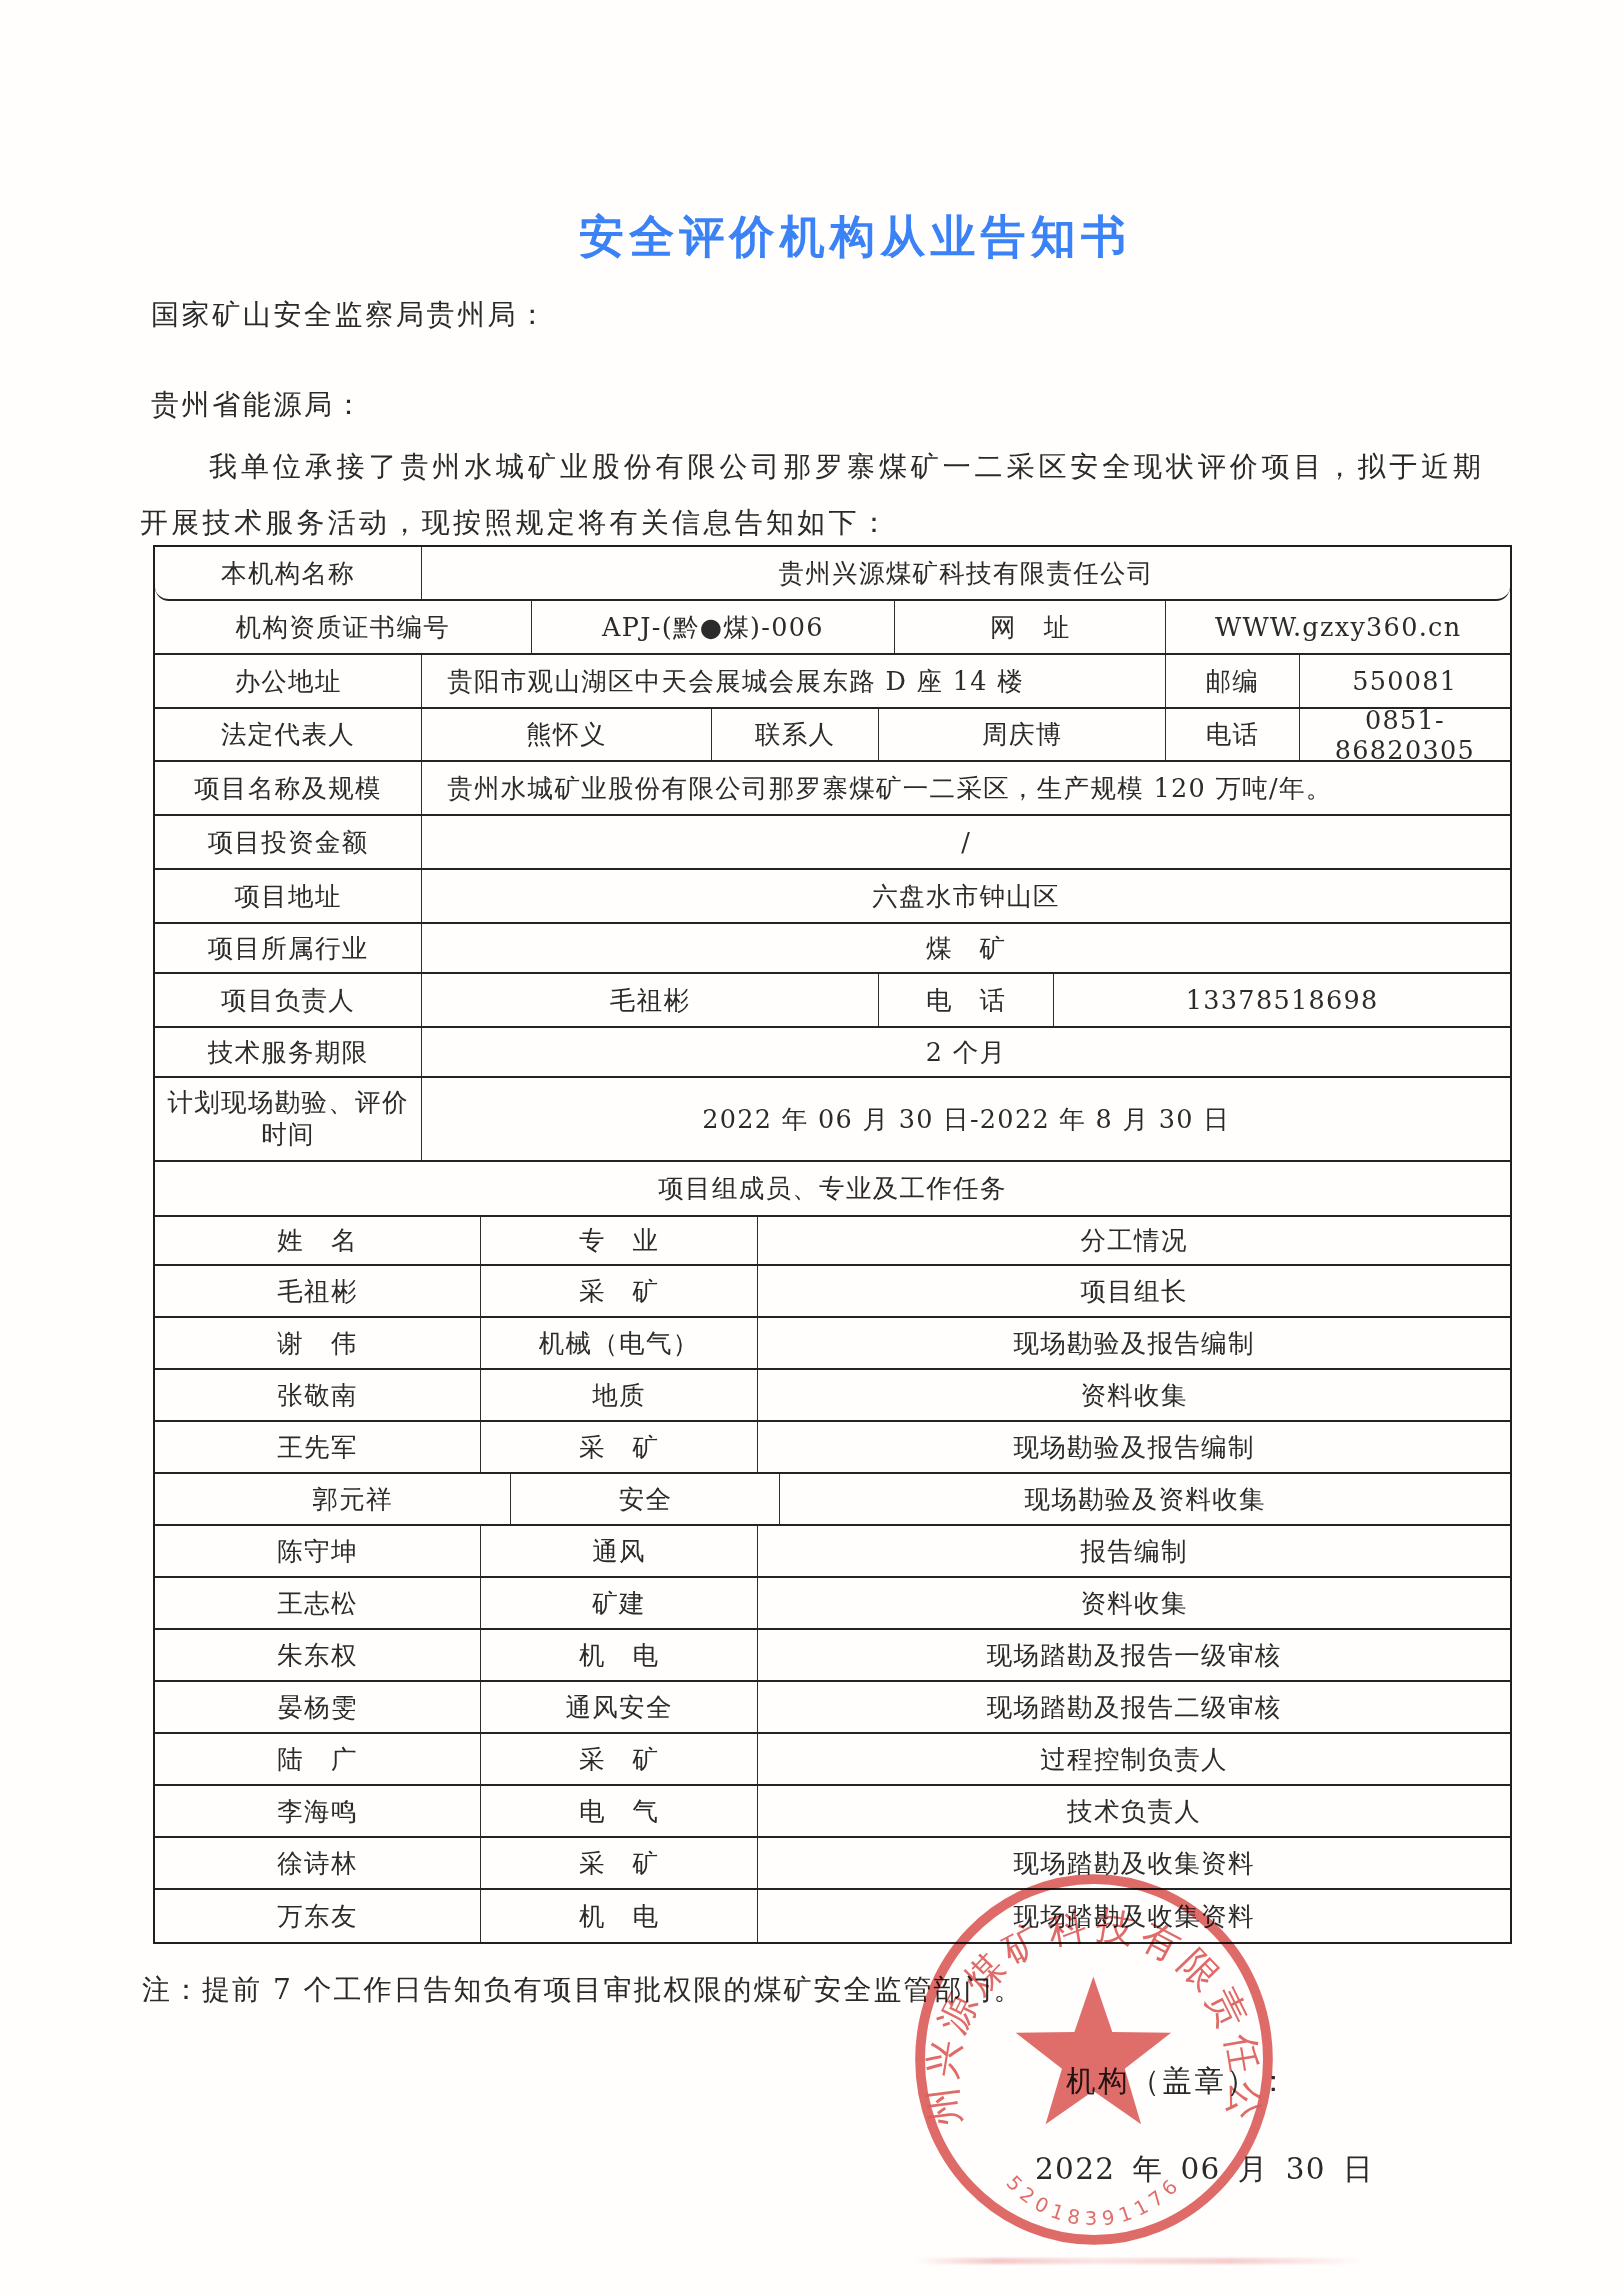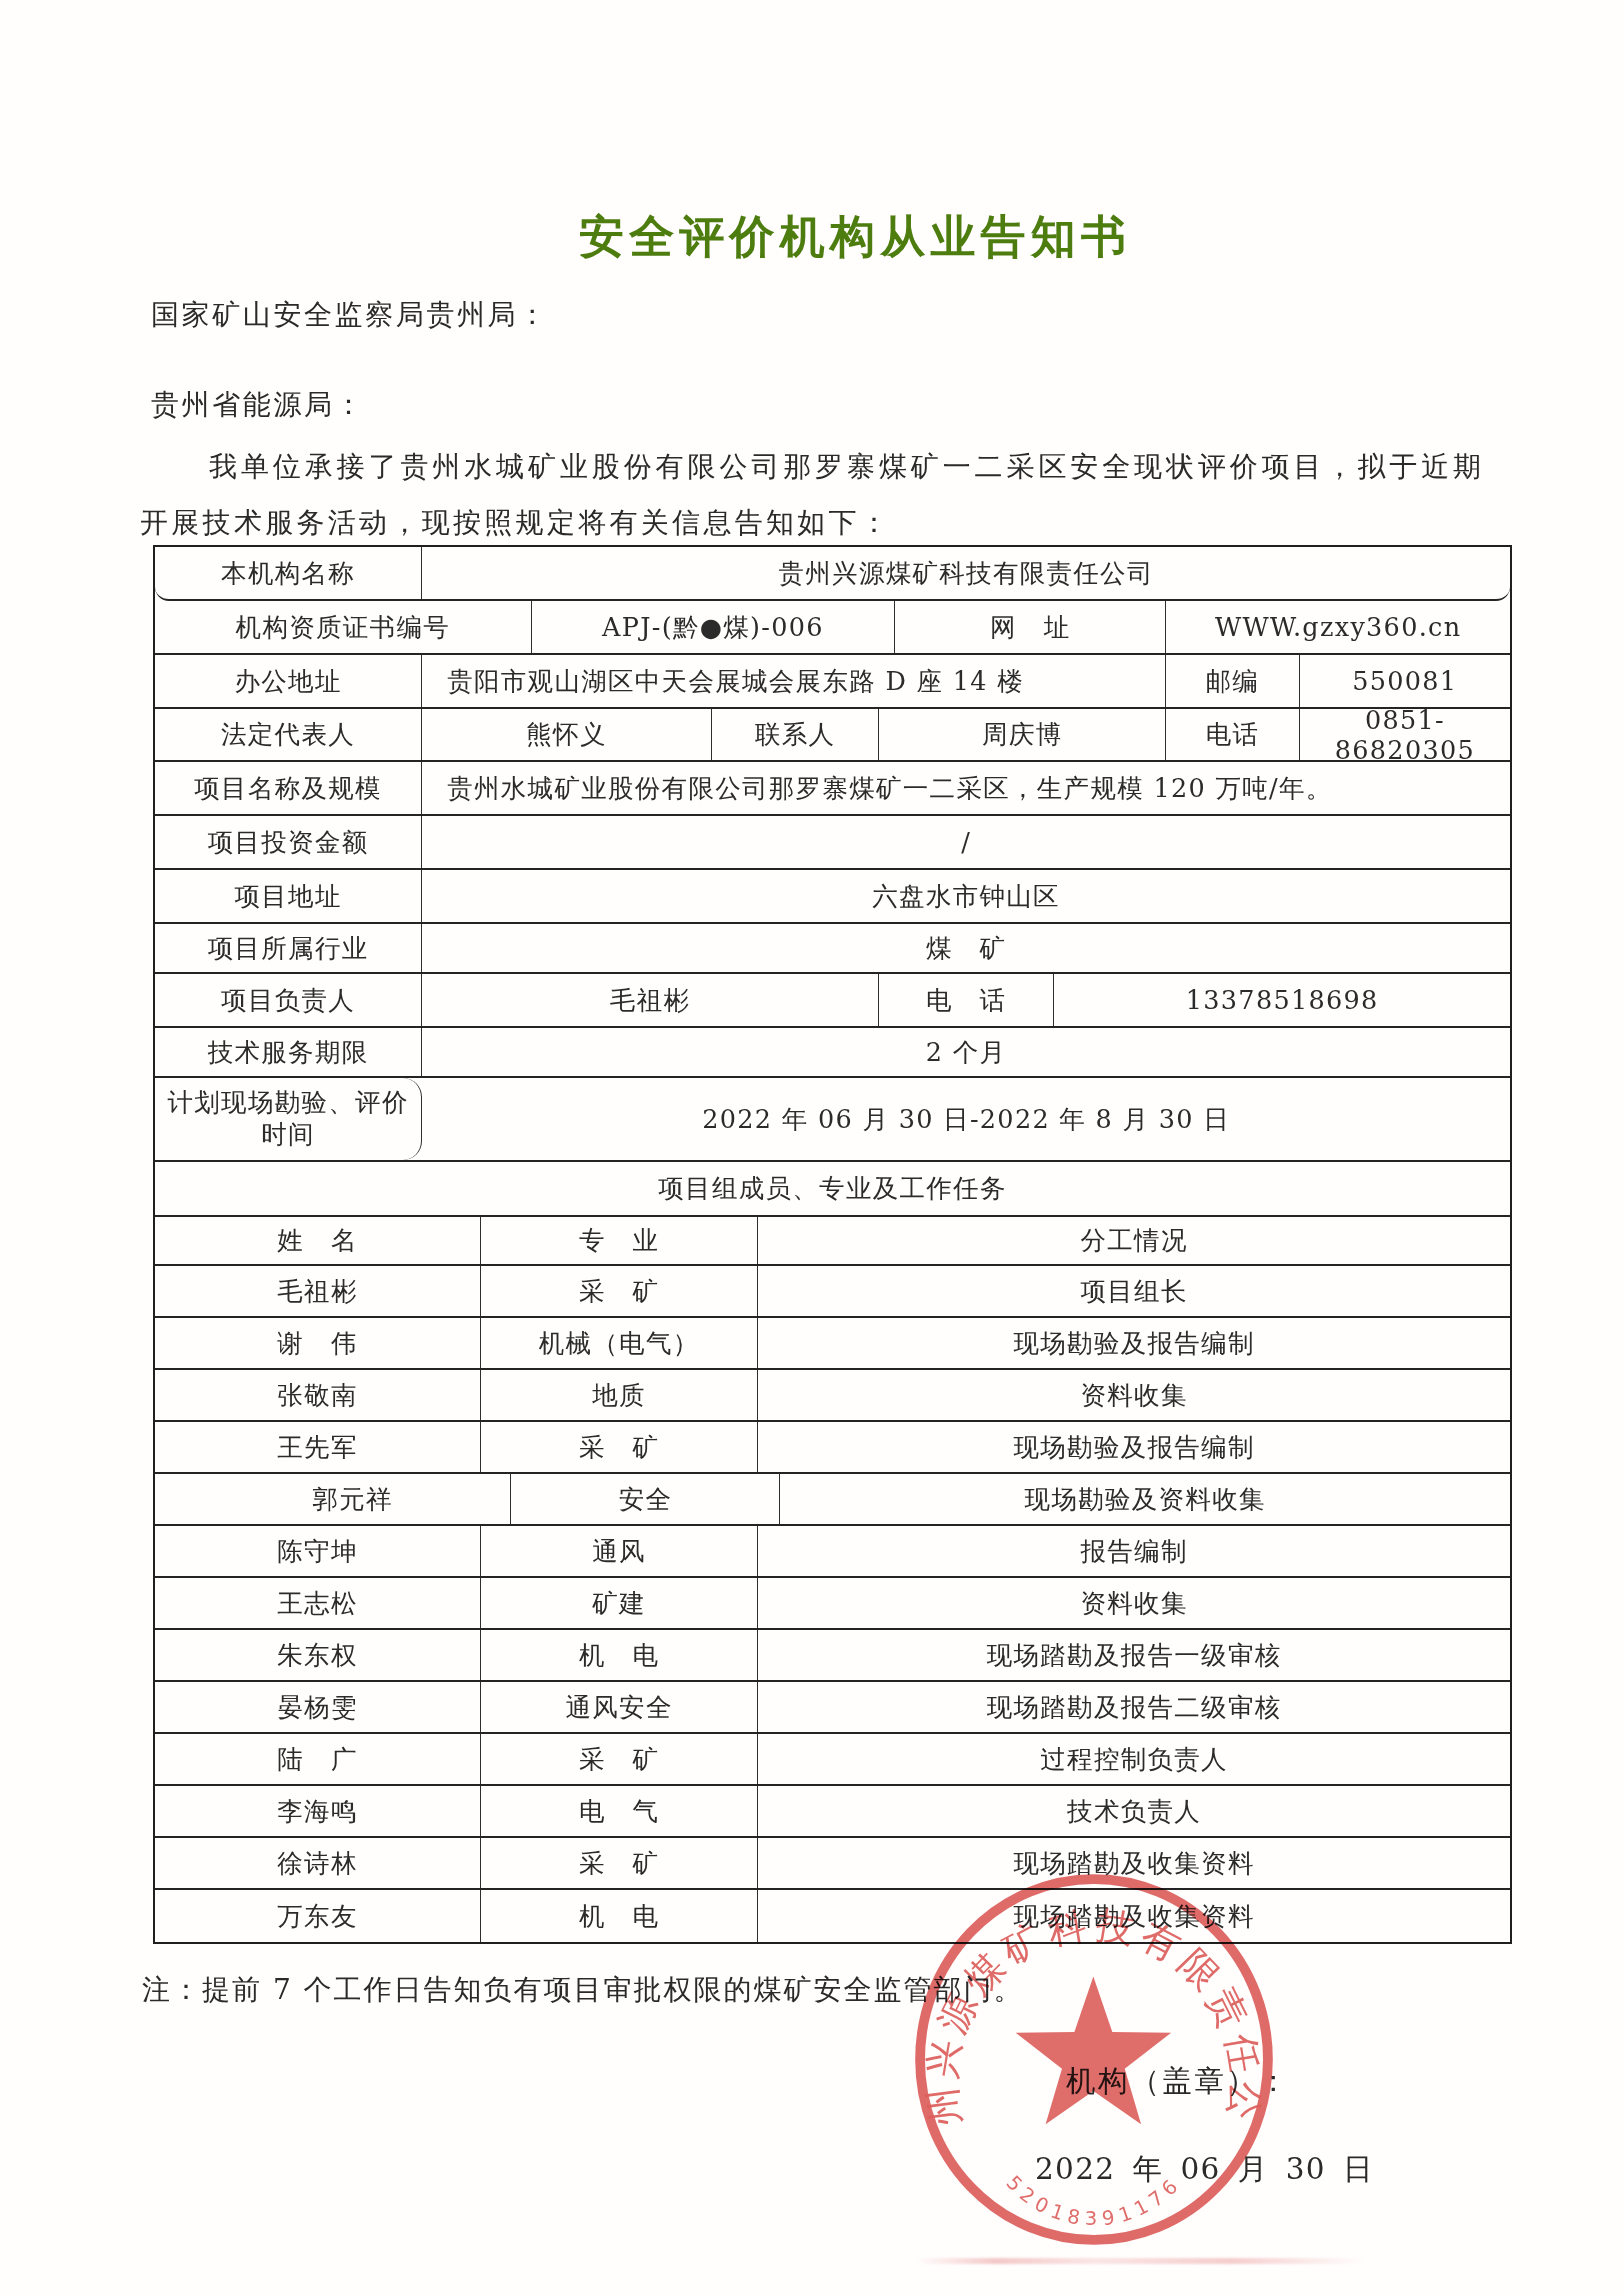--- a/index.html
+++ b/index.html
@@ -1,38 +1,38 @@
 <!DOCTYPE html>
 <html style="font-size:10.5px"><head>
 <meta charset="utf-8">
 <style>
   html,body{margin:0;padding:0;background:#ffffff;}
   .page{
     position:relative;width:1623px;height:2295px;background:#fffefd;
     font-family:"DejaVu Serif","Liberation Serif",serif;color:#262626;overflow:hidden;
   }
   .abs{position:absolute;white-space:nowrap;}
-  .doc-title{font-size:45px;font-weight:bold;letter-spacing:5.2px;color:#4d7c0f;}
+  .doc-title{font-size:45px;font-weight:bold;letter-spacing:5.2px;color:#3b82f6;}
   .body-line{font-size:28px;letter-spacing:2.6px;color:#2a2a2a;}
   
   .info-table{
     position:absolute;left:153px;top:545px;width:1359px;
     border:2px solid #1f1f1f;box-sizing:border-box;background:transparent;
   }
   .tr{display:flex;box-sizing:border-box;border-bottom:2px solid #242424;}
   .tr:last-child{border-bottom:none;}
   .td{
     box-sizing:border-box;border-right:1.3px solid #2e2e2e;
     display:flex;align-items:center;justify-content:center;
     font-size:25.5px;letter-spacing:1.3px;color:#2b2b2b;text-align:center;
     overflow:visible;
   }
   .td:last-child{border-right:none;}
   .td.left{justify-content:flex-start;padding-left:25px;text-align:left;}
-  .td.wrap{white-space:normal;line-height:1.25;padding:2.6px 9.2px;border-radius:19px;}
+  .td.wrap{white-space:normal;line-height:1.25;padding:2.6px 9.2px;}
   .section-cell{justify-content:center;}
   
   .seal{position:absolute;left:907px;top:1867px;width:374px;height:385px;
         mix-blend-mode:multiply;opacity:.92;}
   .red-streak{
     position:absolute;left:915px;top:2258px;width:450px;height:5.9px;
     background:linear-gradient(90deg,rgba(217,80,78,0) 0%,rgba(217,80,78,.55) 18%,rgba(217,80,78,.25) 40%,rgba(217,80,78,.5) 70%,rgba(217,80,78,0) 100%);
     filter:blur(1px);border-radius:2.6px;opacity:.55;
   }
   .sig{font-size:29.5px;letter-spacing:2.6px;color:#2a2a2a;}

